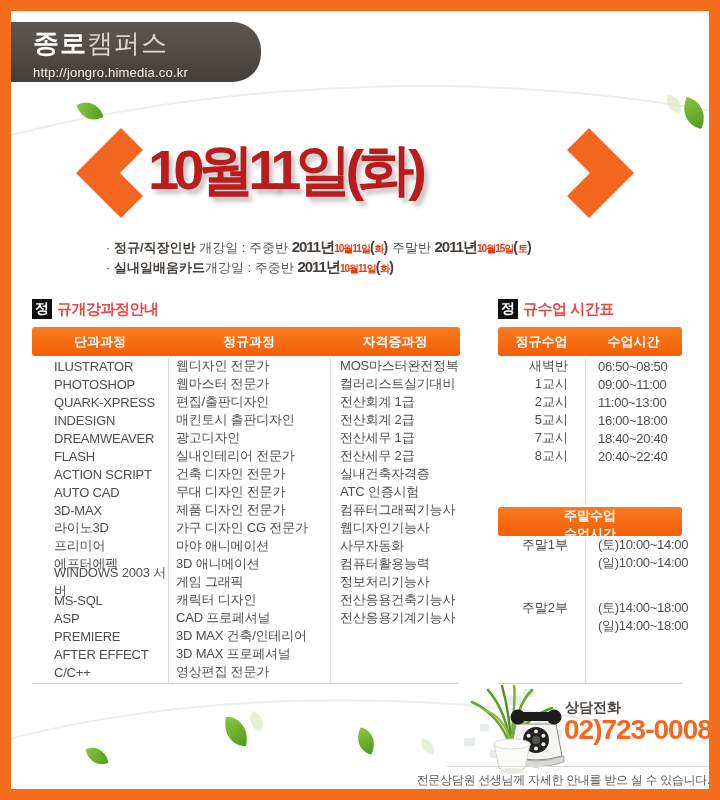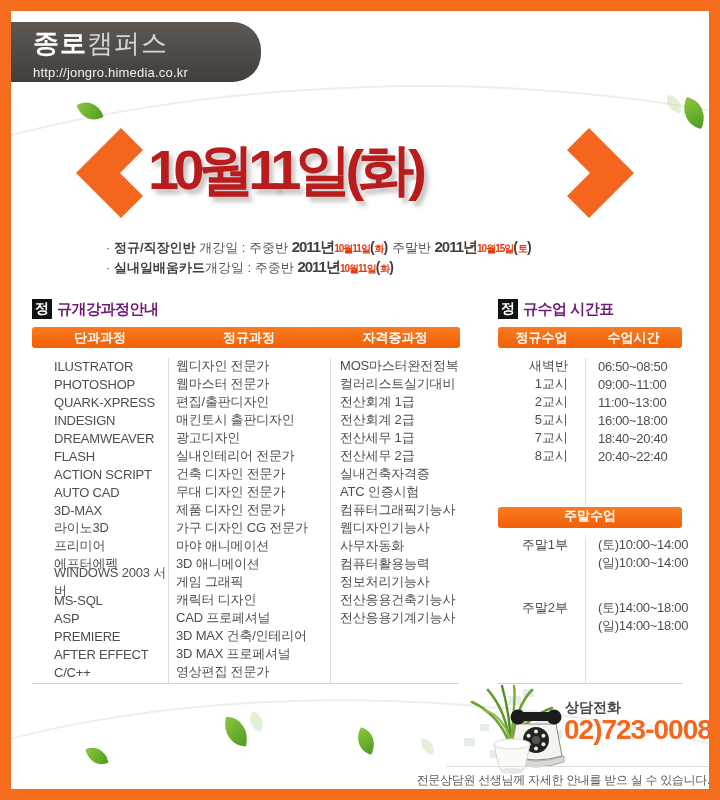--- a/index.html
+++ b/index.html
@@ -46,24 +46,24 @@
   #notice { position:absolute; left:106px; top:238px; z-index:3; font-size:13px; color:#555; line-height:18px; white-space:nowrap; }
   #notice .n-bold  { font-weight:bold; color:#45403c; }
   #notice .n-year  { font-weight:bold; font-size:15px; color:#45403c; letter-spacing:-1px; }
   #notice .n-red   { font-weight:bold; font-size:10px; color:#e8380d; letter-spacing:-1px; }
   #notice .n-paren { font-weight:bold; font-size:14px; color:#45403c; }
 
   
   .sec-title { position:absolute; z-index:3; display:flex; align-items:center; gap:5px; }
   .sec-badge { width:20px; height:20px; background:#111; color:#fff; font-weight:bold; font-size:14px;
                display:flex; align-items:center; justify-content:center; }
-  .sec-text  { font-size:15px; font-weight:bold; color:#701a75; letter-spacing:-.5px;text-align:center; }
-
-  
-  .obar { position:absolute; z-index:3; height:21px; border-radius:3px;
+  .sec-text  { font-size:15px; font-weight:bold; color:#ef4444; letter-spacing:-.5px;text-align:center; }
+
+  
+  .obar { position:absolute; z-index:3; height:29px; border-radius:3px;
           background:linear-gradient(180deg,#fa7b20,#f25f06);
           display:flex; align-items:center; color:#fff; font-size:13px; font-weight:bold; }
   .obar > div { text-align:center; }
 
   
   #course-body { position:absolute; left:32px; top:357px; width:428px; z-index:3; }
   .crow { display:flex; height:18px; align-items:center; font-size:13px; color:#4e4e4e; letter-spacing:-.2px; }
   .c1 { width:136px; padding-left:22px; box-sizing:border-box; }
   .c2 { width:162px; padding-left:8px;  box-sizing:border-box; }
   .c3 { width:130px; padding-left:10px; box-sizing:border-box; }

